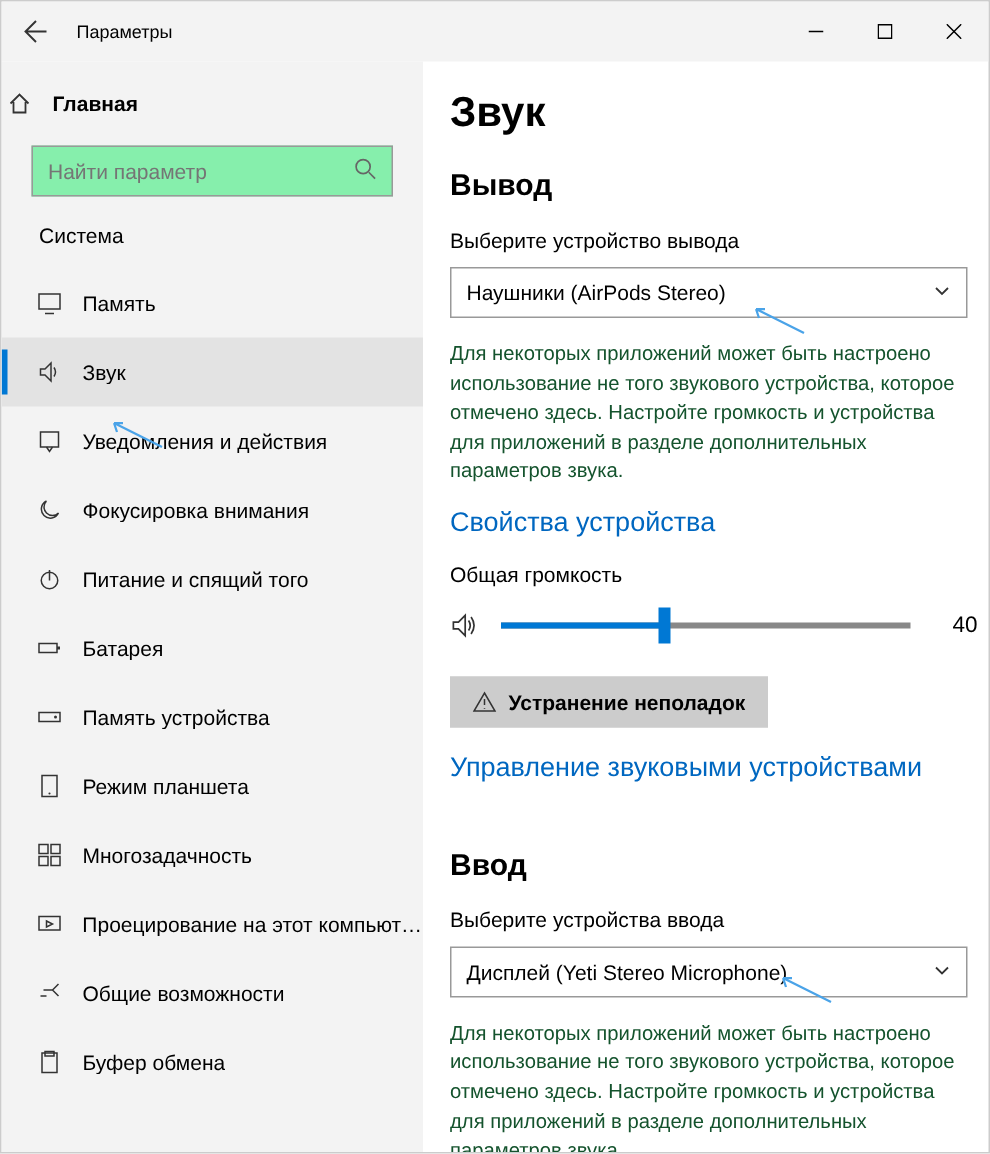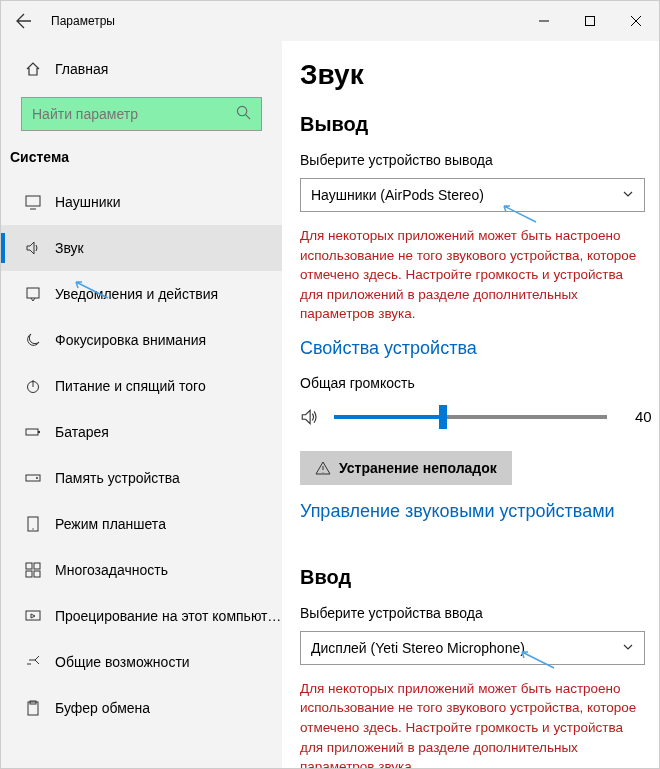--- a/index.html
+++ b/index.html
@@ -50,23 +50,23 @@
     .sidebar {
       width: 281px;
       background: #f3f3f3;
       padding: 8px 0 0 0;
       overflow: hidden;
     }
     .home {
       display: flex;
       align-items: center;
       height: 40px;
-      padding-left: 20px;
       cursor: pointer;
       margin-bottom: 8px;
+      font-weight: bold;
     }
     .home .icon { width: 24px; display: flex; justify-content: center; }
     .home .label { padding-left: 10px; }
     .searchbox {
       margin: 0 20px 18px 20px;
       height: 34px;
       border: 1px solid #999;
       background: #86efac;
       display: flex;
       align-items: center;
@@ -76,22 +76,22 @@
       flex: 1;
       border: none;
       background: transparent;
       outline: none;
       font-family: inherit;
       font-size: 14px;
       color: #666;
     }
     .searchbox .sicon { color: #555; }
     .category {
-      padding: 0 20px 14px 9px;
-      font-weight: 700;
+      padding: 0 20px 14px 25px;
+      font-weight: 400;
     }
     .nav-item {
       display: flex;
       align-items: center;
       height: 46px;
       padding-left: 20px;
       cursor: pointer;
       position: relative;
     }
     .nav-item.active { background: #e3e3e3; }
@@ -128,21 +128,21 @@
       height: 34px;
       border: 1px solid #999;
       display: flex;
       align-items: center;
       padding: 0 10px;
       justify-content: space-between;
       cursor: pointer;
       margin-bottom: 14px;
     }
     .helptext {
-      color: #b91c1c;
+      color: #14532d;
       font-size: 13.5px;
       line-height: 1.45;
       margin-bottom: 14px;
       width: 345px;
     }
     .link {
       color: #0067c0;
       cursor: pointer;
       font-size: 18px;
       display: inline-block;
@@ -248,21 +248,21 @@
     </div>
     <div class="category">Система</div>
 
     <div class="nav-item">
       <span class="icon">
           <svg width="16" height="16" viewBox="0 0 16 16">
             <rect x="1" y="2" width="14" height="10" stroke="#333" fill="none"></rect>
             <path d="M5 15 H11" stroke="#333"></path>
           </svg>
         </span>
-      <span class="label">Наушники</span>
+      <span class="label">Память</span>
     </div>
     <div class="nav-item active">
       <span class="icon">
           <svg width="16" height="16" viewBox="0 0 16 16">
             <path d="M2 6 H5 L9 2 V14 L5 10 H2 Z" stroke="#333" fill="none"></path>
             <path d="M11 5 Q13 8 11 11" stroke="#333" fill="none"></path>
           </svg>
         </span>
       <span class="label">Звук</span>
     </div>

